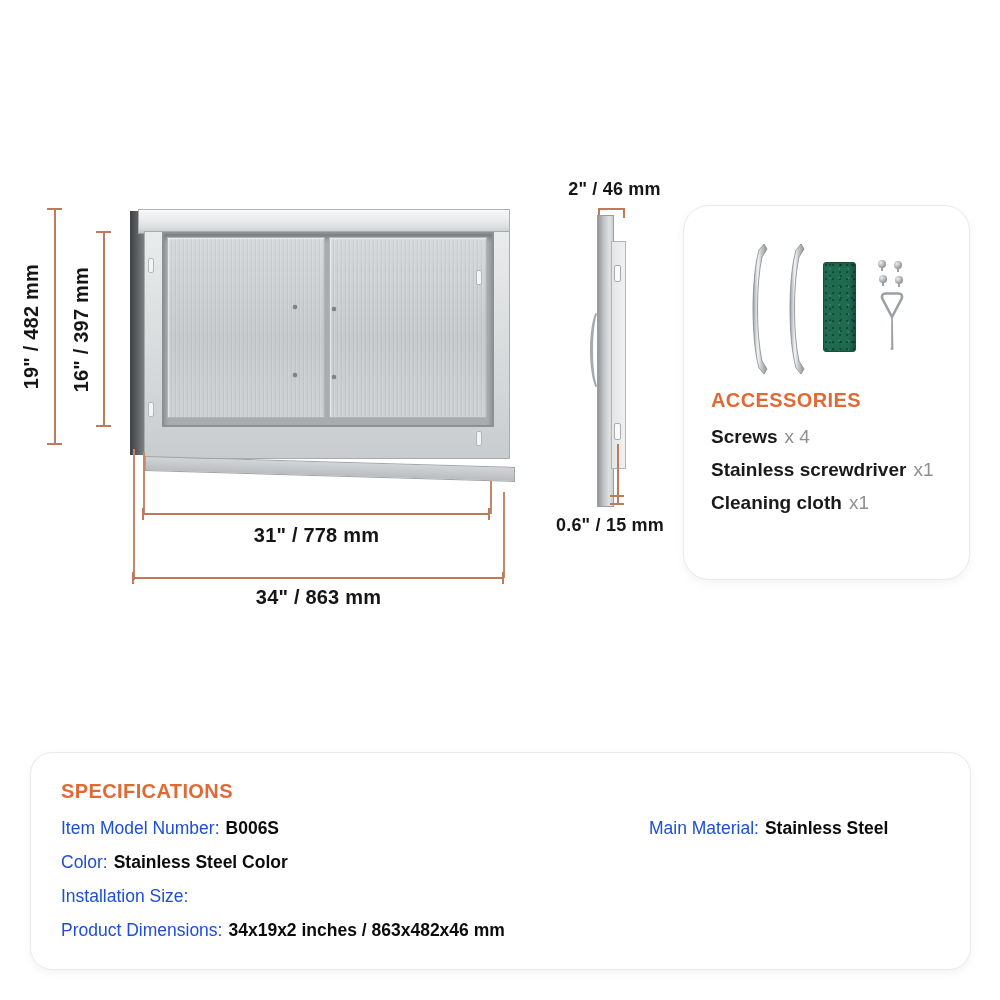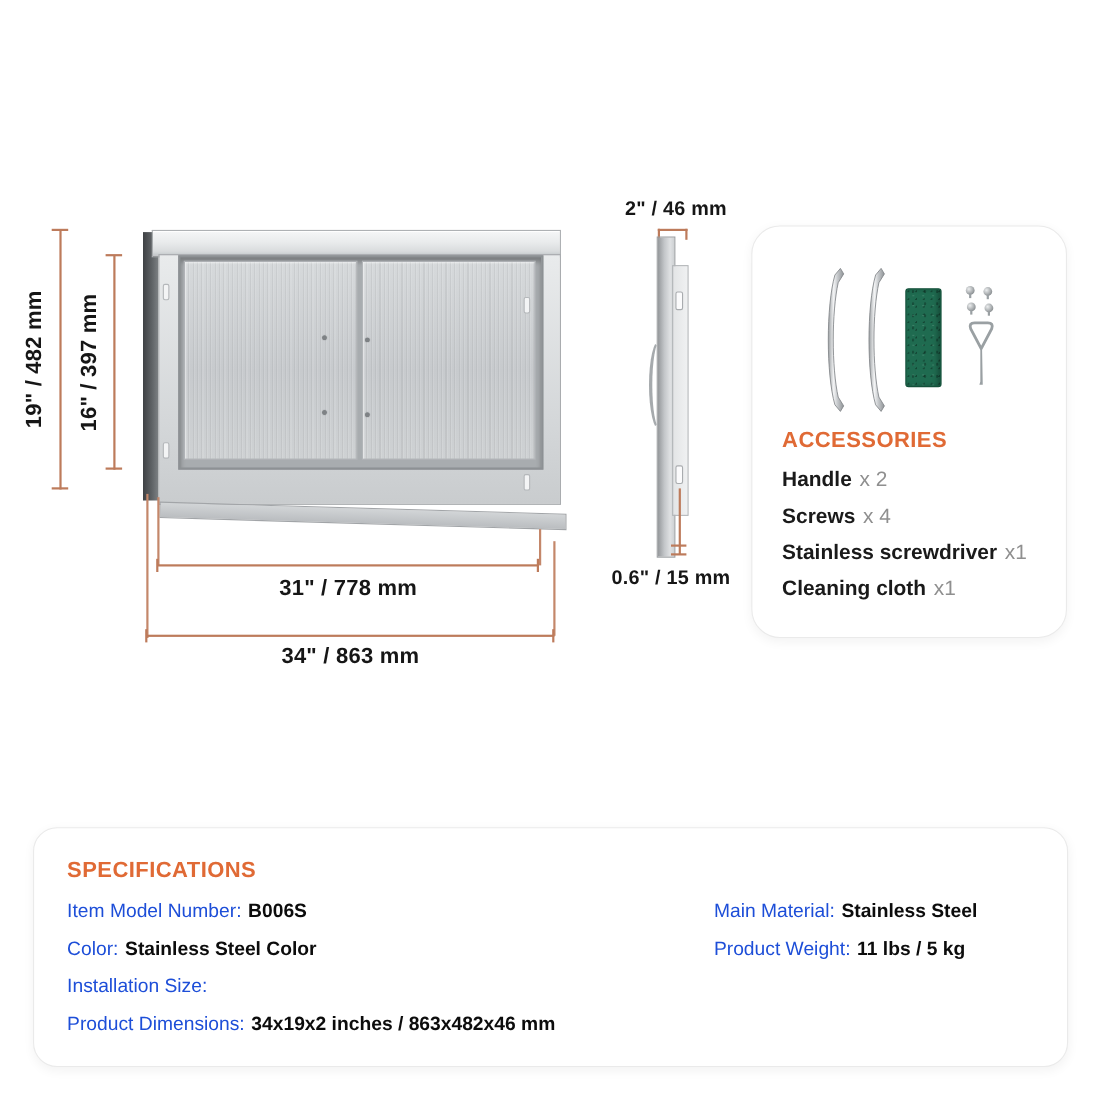--- a/index.html
+++ b/index.html
@@ -190,24 +190,20 @@
     </div>
 
     <svg class="driver-svg" viewBox="0 0 30 62">
       <path d="M15 27 L5.5 9 Q3.5 3.5 9 3.5 L21 3.5 Q26.5 3.5 24.5 9 Z" fill="none" stroke="#9aa0a3" stroke-width="2.6" stroke-linejoin="round"></path>
       <path d="M15 27 L15 57 L14.4 59 L15.6 59 Z" fill="#9aa0a3" stroke="#9aa0a3" stroke-width="1.6"></path>
     </svg>
 
     <div class="panel-title" style="left:27px;top:183px;">ACCESSORIES</div>
     <div class="acc-list">
       <div class="acc-row">
-        <b>Handle</b>
-        <span>x 2</span>
-      </div>
-      <div class="acc-row">
         <b>Screws</b>
         <span>x 4</span>
       </div>
       <div class="acc-row">
         <b>Stainless screwdriver</b>
         <span>x1</span>
       </div>
       <div class="acc-row">
         <b>Cleaning cloth</b>
         <span>x1</span>
@@ -234,20 +230,16 @@
         <span class="lbl">Product Dimensions:</span>
         <b>34x19x2 inches / 863x482x46 mm</b>
       </div>
     </div>
 
     <div class="spec-col right">
       <div class="spec-row">
         <span class="lbl">Main Material:</span>
         <b>Stainless Steel</b>
       </div>
-      <div class="spec-row">
-        <span class="lbl">Product Weight:</span>
-        <b>11 lbs / 5 kg</b>
-      </div>
     </div>
   </div>
 
 </div>
 
 </body></html>

